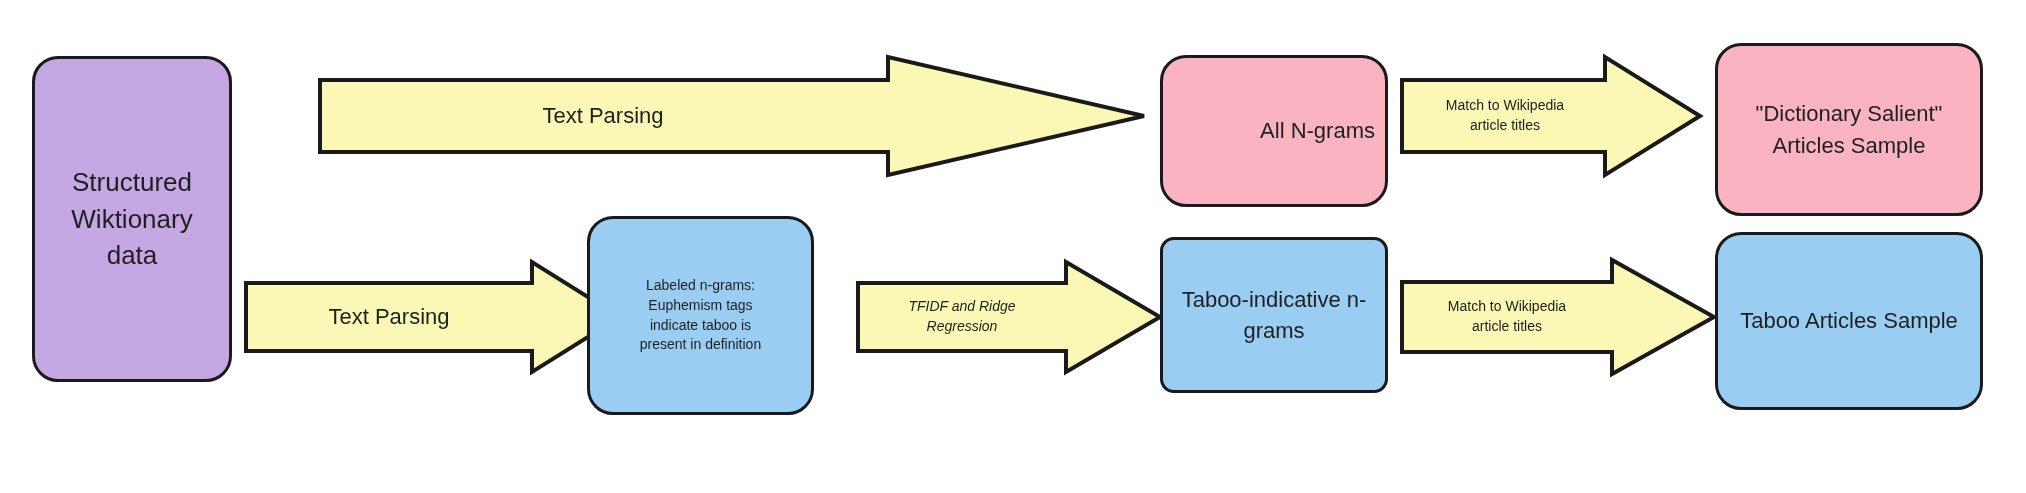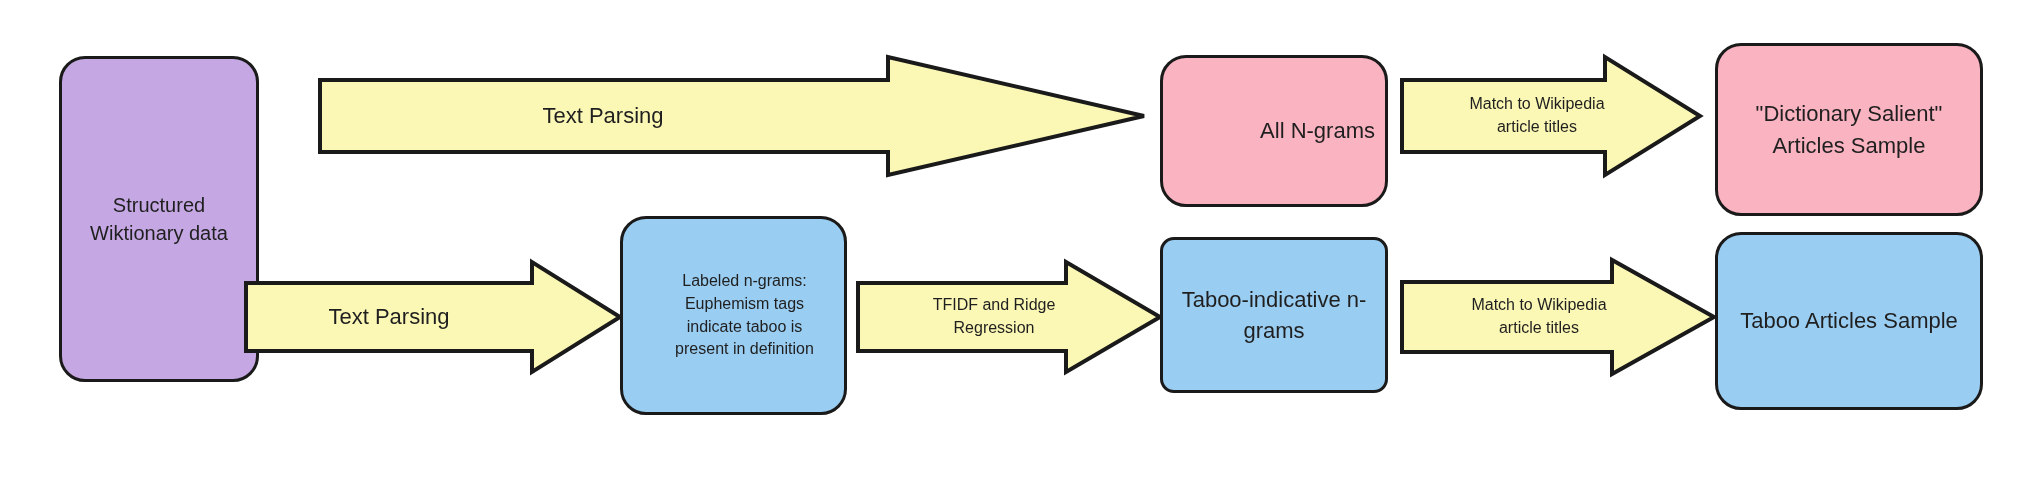--- a/index.html
+++ b/index.html
@@ -54,23 +54,23 @@
     align-items: center;
     justify-content: center;
     text-align: center;
     white-space: pre-line;
     line-height: 1.42;
     pointer-events: none;
   }
   .arrow-label > span { display: block; }
 
   
-  .t-26 { font-size: 20px; margin-left: 27px; }
+  .t-26 { font-size: 26px; }
   .t-22 { font-size: 22px; }
-  .t-21 { font-size: 16px; padding-left: 32px; }
+  .t-21 { font-size: 14px; }
 </style>
 </head>
 <body style="color: rgb(31, 31, 31);">
 
 <div id="canvas" style="background: rgb(255, 255, 255);">
 
   <div class="node node-purple t-26" style="left: 32px; top: 56px; width: 200px; height: 326px; background: rgb(197, 168, 227); border-color: rgb(26, 26, 26);">
     <span>Structured
 Wiktionary data</span>
   </div>
@@ -105,32 +105,32 @@
 
   <div class="arrow" style="left:244px; top:260px; width:378px; height:114px;">
     <svg viewBox="0 0 378 114" preserveAspectRatio="none">
       <polygon points="2,23 288,23 288,2 376,57 288,112 288,91 2,91" fill="#fbf7b5" stroke="#1a1a1a" stroke-width="4" stroke-linejoin="miter"></polygon>
     </svg>
     <div class="arrow-label t-22" style="left:0; width:290px; top:23px; height:68px;">
       <span>Text Parsing</span>
     </div>
   </div>
 
-  <div class="node node-blue t-21" style="left: 620px; top: 216px; width: 227px; height: 199px; background: rgb(154, 205, 242); border-color: rgb(26, 26, 26);">
+  <div class="node node-blue t-21" style="left: 587px; top: 216px; width: 227px; height: 199px; background: rgb(154, 205, 242); border-color: rgb(26, 26, 26);">
     <span>Labeled n-grams:
 Euphemism tags
 indicate taboo is
 present in definition</span>
   </div>
 
   <div class="arrow" style="left:856px; top:260px; width:306px; height:114px;">
     <svg viewBox="0 0 306 114" preserveAspectRatio="none">
       <polygon points="2,23 210,23 210,2 304,57 210,112 210,91 2,91" fill="#fbf7b5" stroke="#1a1a1a" stroke-width="4" stroke-linejoin="miter"></polygon>
     </svg>
-    <div class="arrow-label t-21" style="left:0; width:212px; top:8px; height:98px;">
+    <div class="arrow-label t-21" style="left:0; width:212px; top:8px; height:98px;font-style:italic;">
       <span>TFIDF and Ridge
 Regression</span>
     </div>
   </div>
 
   <div class="node node-blue t-22" style="left: 1160px; top: 237px; width: 228px; height: 156px; background: rgb(154, 205, 242); border-color: rgb(26, 26, 26); border-radius: 14px;">
     <span>Taboo-indicative n-
 grams</span>
   </div>
 

